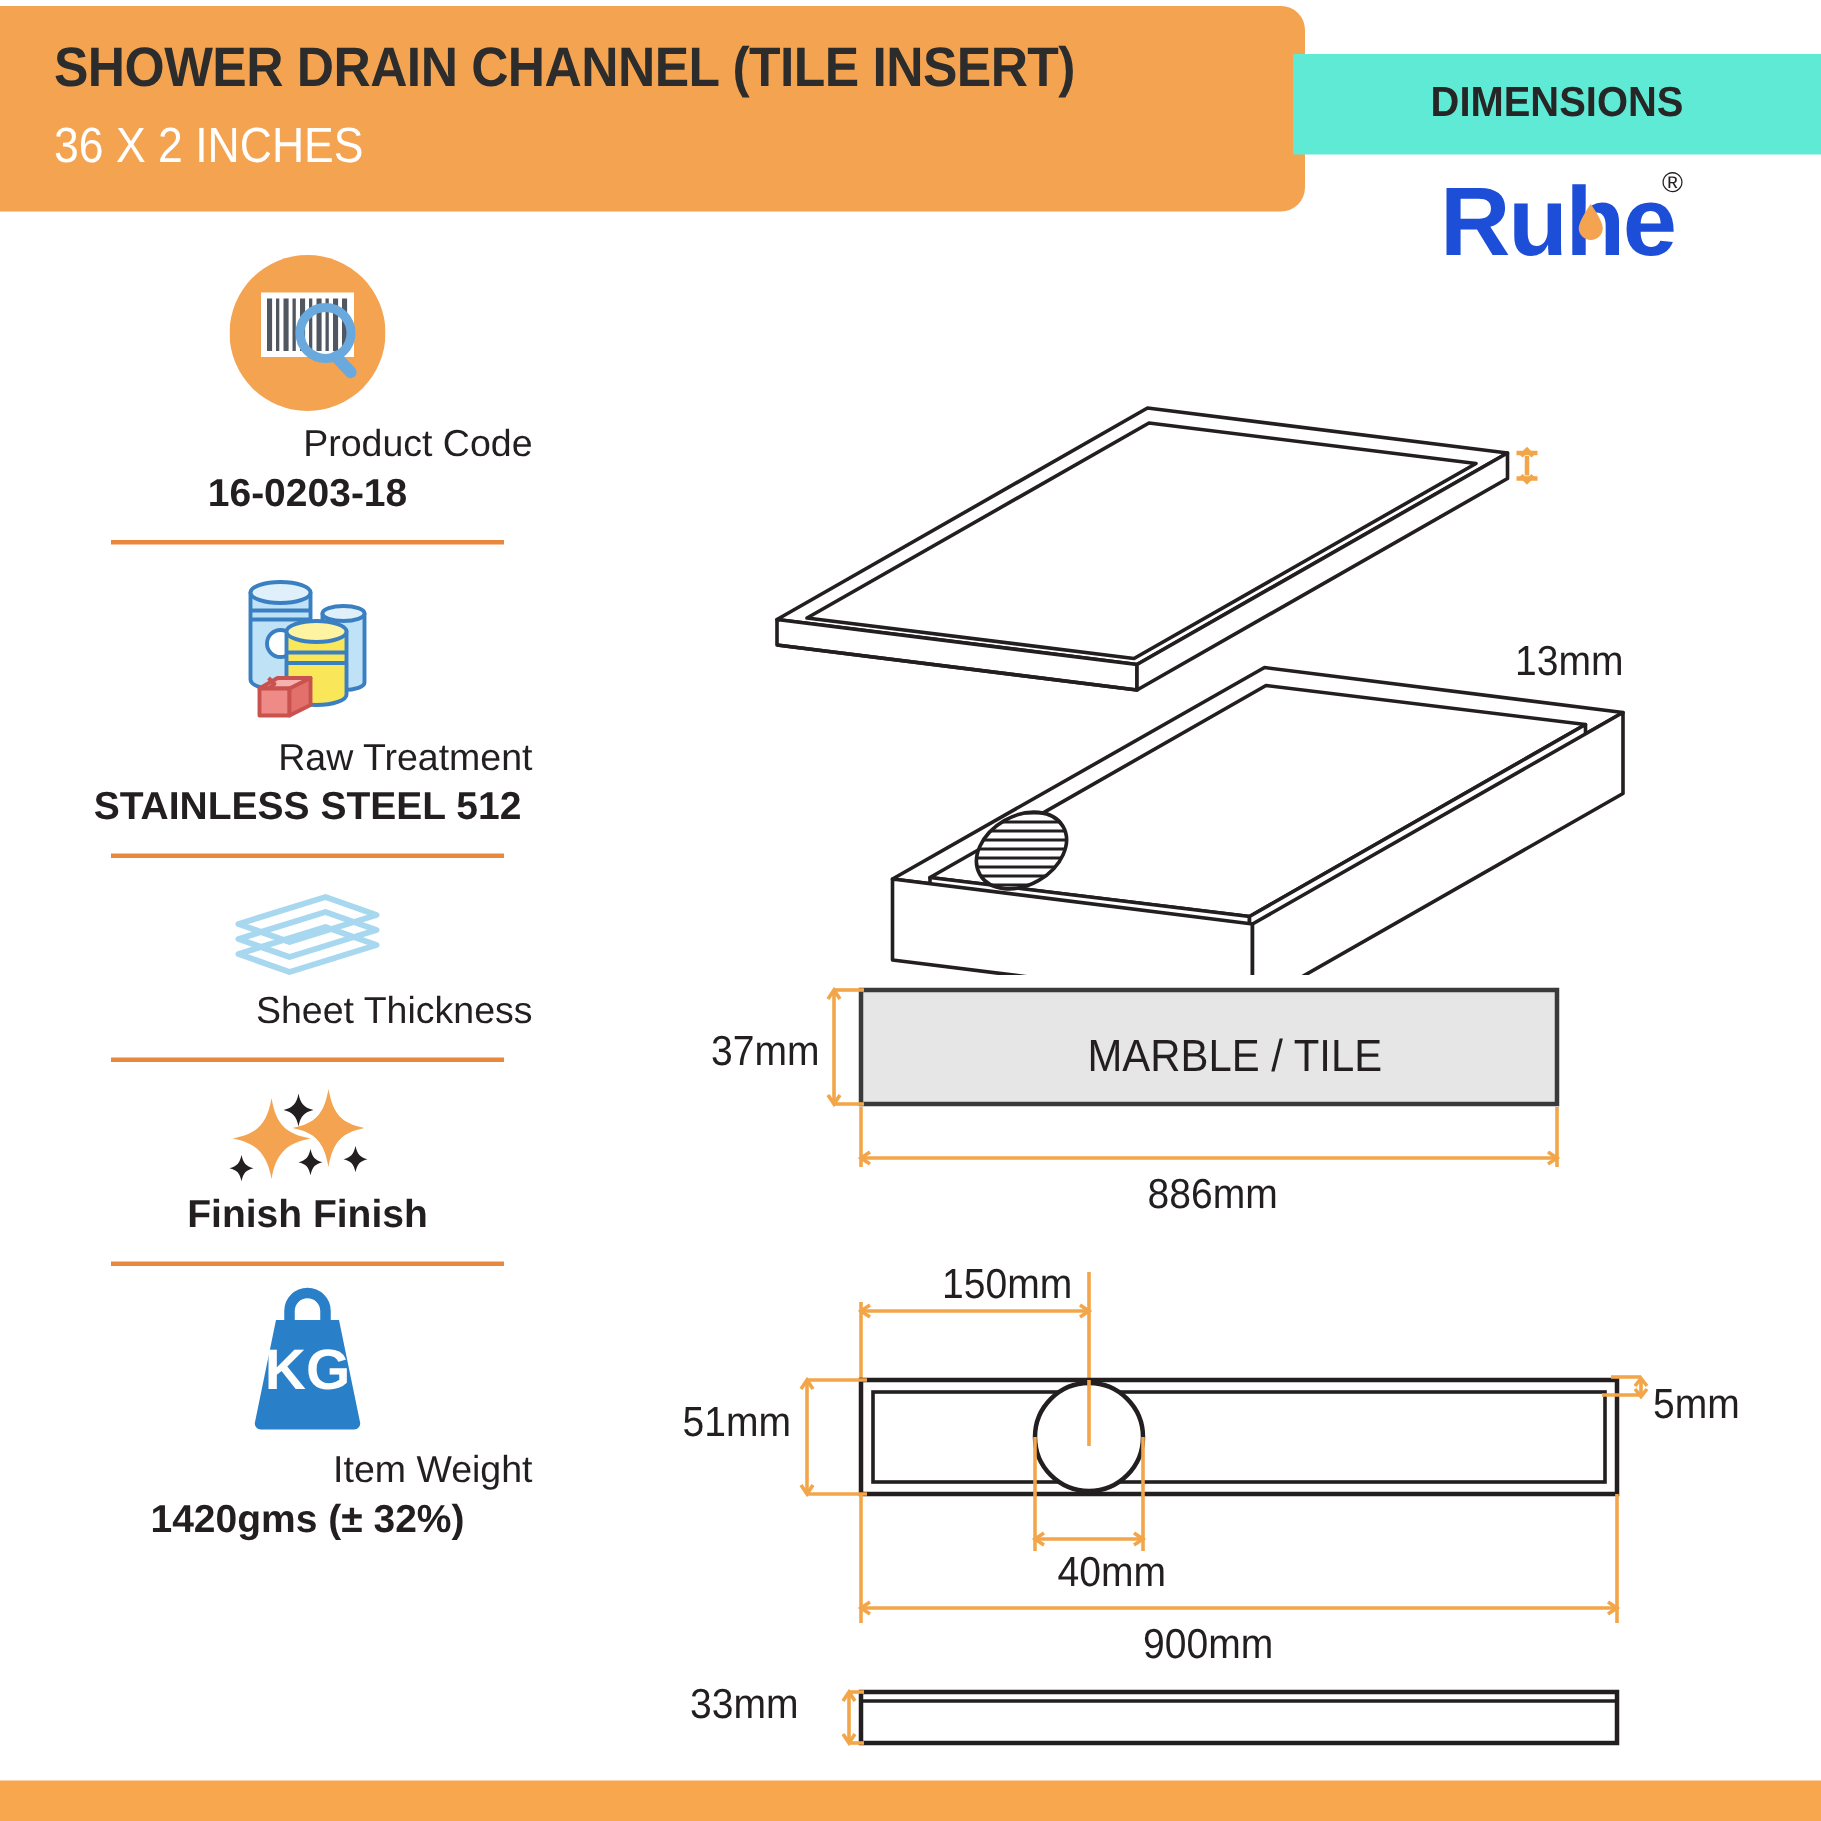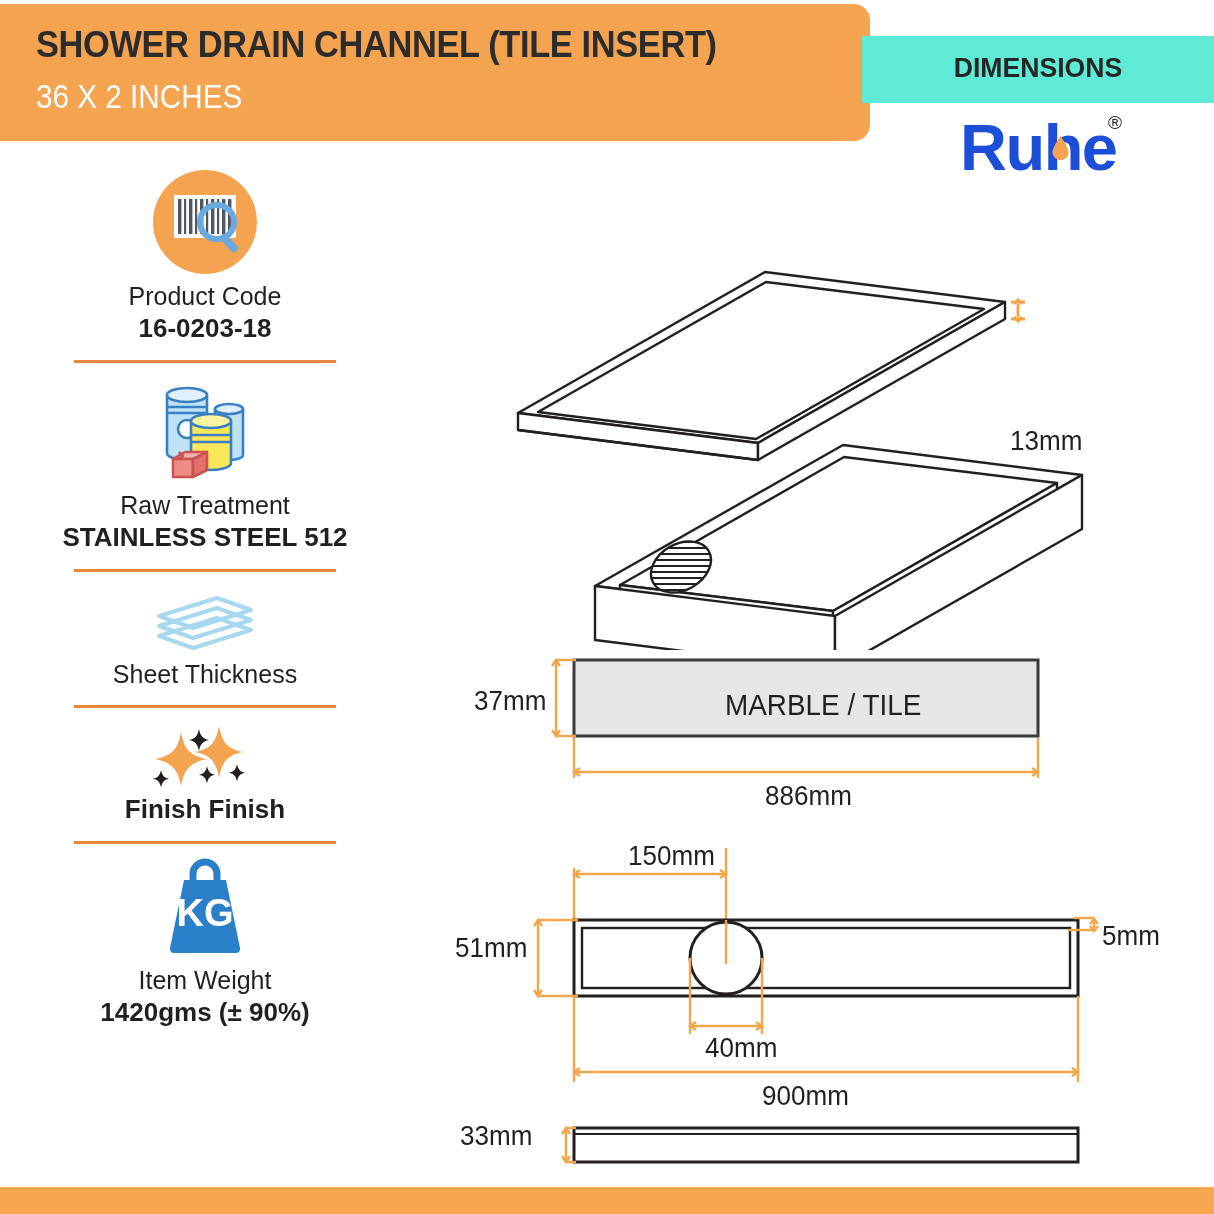--- a/index.html
+++ b/index.html
@@ -117,20 +117,21 @@
     width: 300px;
     display: flex;
     justify-content: center;
     align-items: flex-end;
   }
   .spec-label {
     font-size: 25px;
     color: #231f20;
     margin-top: 8px;
     line-height: 1.15;
+    text-align: right;
   }
   .spec-value {
     font-size: 26px;
     font-weight: bold;
     color: #231f20;
     line-height: 1.2;
     margin-top: 2px;
   }
   .spec-divider {
     width: 262px;
@@ -280,21 +281,21 @@
 
   <div class="spec-block" style="margin-top:14px">
     <div class="spec-icon-wrap">
       <svg width="104" height="100" viewBox="0 0 104 100">
         <path d="M40 22 v-6 a12 12 0 0 1 24 0 v6" fill="none" stroke="#2a7fc9" stroke-width="7"></path>
         <path d="M31 22 h42 l14 68 a4 4 0 0 1 -4 5 H21 a4 4 0 0 1 -4 -5 Z" fill="#2a7fc9"></path>
         <text x="52" y="68" text-anchor="middle" font-family="Liberation Sans, sans-serif" font-size="38" font-weight="bold" fill="#ffffff">KG</text>
       </svg>
     </div>
     <div class="spec-label">Item Weight</div>
-    <div class="spec-value">1420gms (± 90%)</div>
+    <div class="spec-value">1420gms (± 32%)</div>
   </div>
 
 </div>
 
 <div id="drawing-area">
 
   <svg width="720" height="420" viewBox="0 0 720 420" style="position:absolute;left:130px;top:70px;">
     <g fill="#ffffff" stroke="#231f20" stroke-width="2.4" stroke-linejoin="round">
 
       <path d="M8 183 L255 42 L495 72 L248 213 Z"></path>

